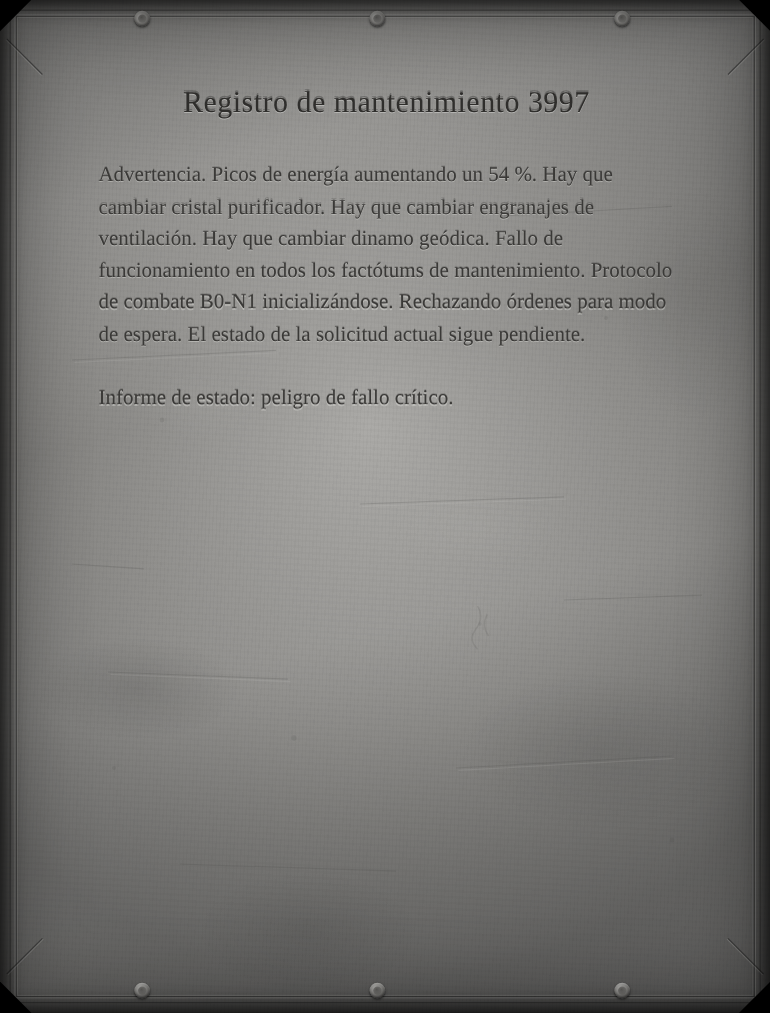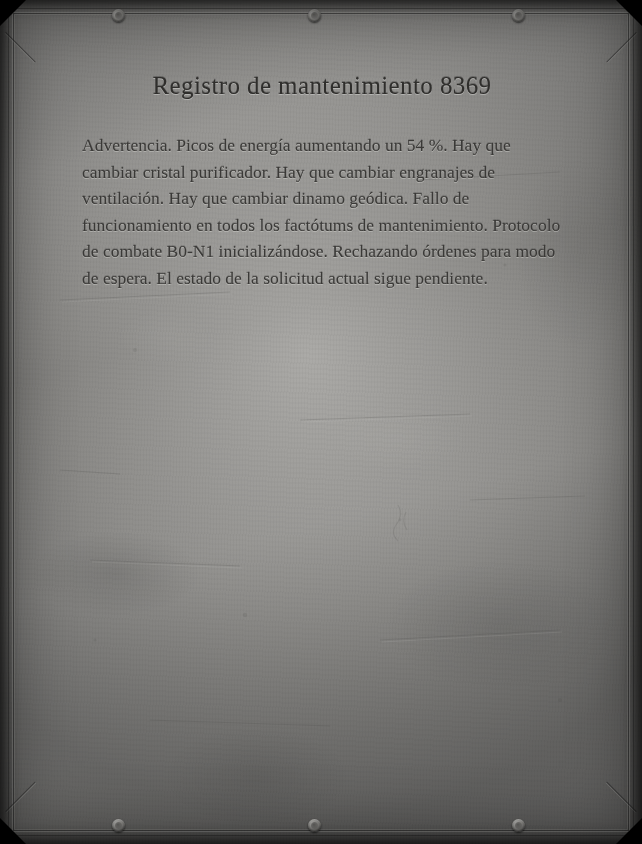--- a/index.html
+++ b/index.html
@@ -225,22 +225,23 @@
     </div>
 
   <div class="rivet" style="left:112px; top:9px;"></div>
   <div class="rivet" style="left:308px; top:9px;"></div>
   <div class="rivet" style="left:512px; top:9px;"></div>
   <div class="rivet" style="left:112px; top:819px;"></div>
   <div class="rivet" style="left:308px; top:819px;"></div>
   <div class="rivet" style="left:512px; top:819px;"></div>
 
   <div class="content">
-    <h1 class="plaque-title">Registro de mantenimiento 8369</h1>
+    <h1 class="plaque-title">Registro de mantenimiento 3997</h1>
     <p class="plaque-body">Advertencia. Picos de energía aumentando un 54 %. Hay que cambiar cristal purificador. Hay que cambiar engranajes de ventilación. Hay que cambiar dinamo geódica. Fallo de funcionamiento en todos los factótums de mantenimiento. Protocolo de combate B0-N1 inicializándose. Rechazando órdenes para modo de espera. El estado de la solicitud actual sigue pendiente.</p>
+    <p class="plaque-body">Informe de estado: peligro de fallo crítico.</p>
   </div>
 
   <div class="plate-vignette"></div>
   <div class="corner-cut tl"></div>
   <div class="corner-cut tr"></div>
   <div class="corner-cut bl"></div>
   <div class="corner-cut br"></div>
 </div>
 
 </body></html>

